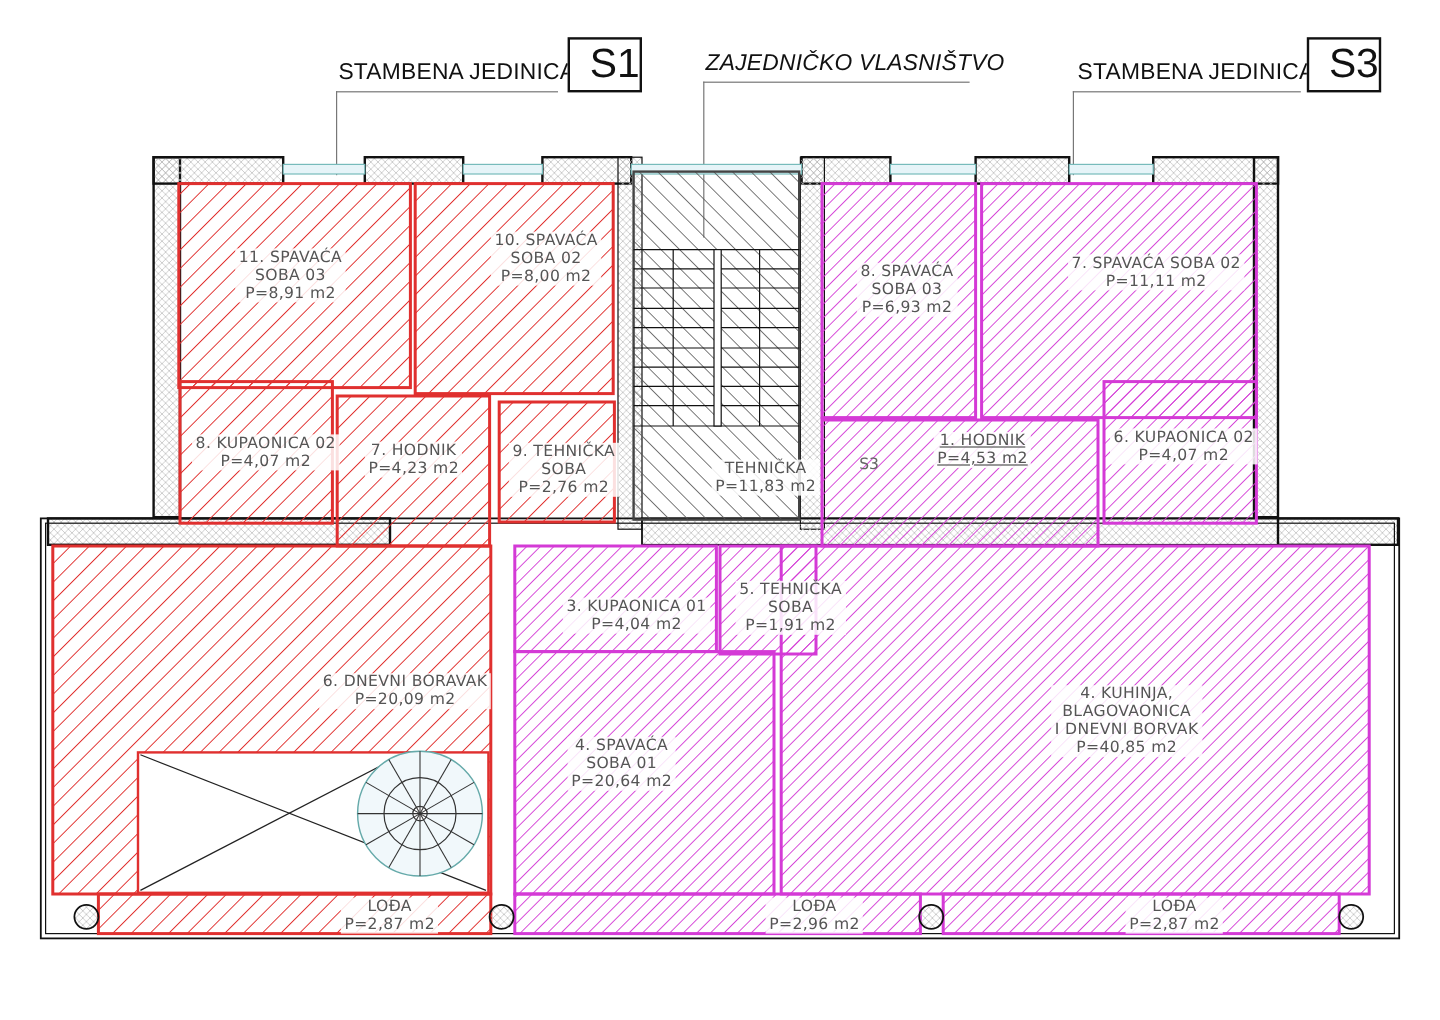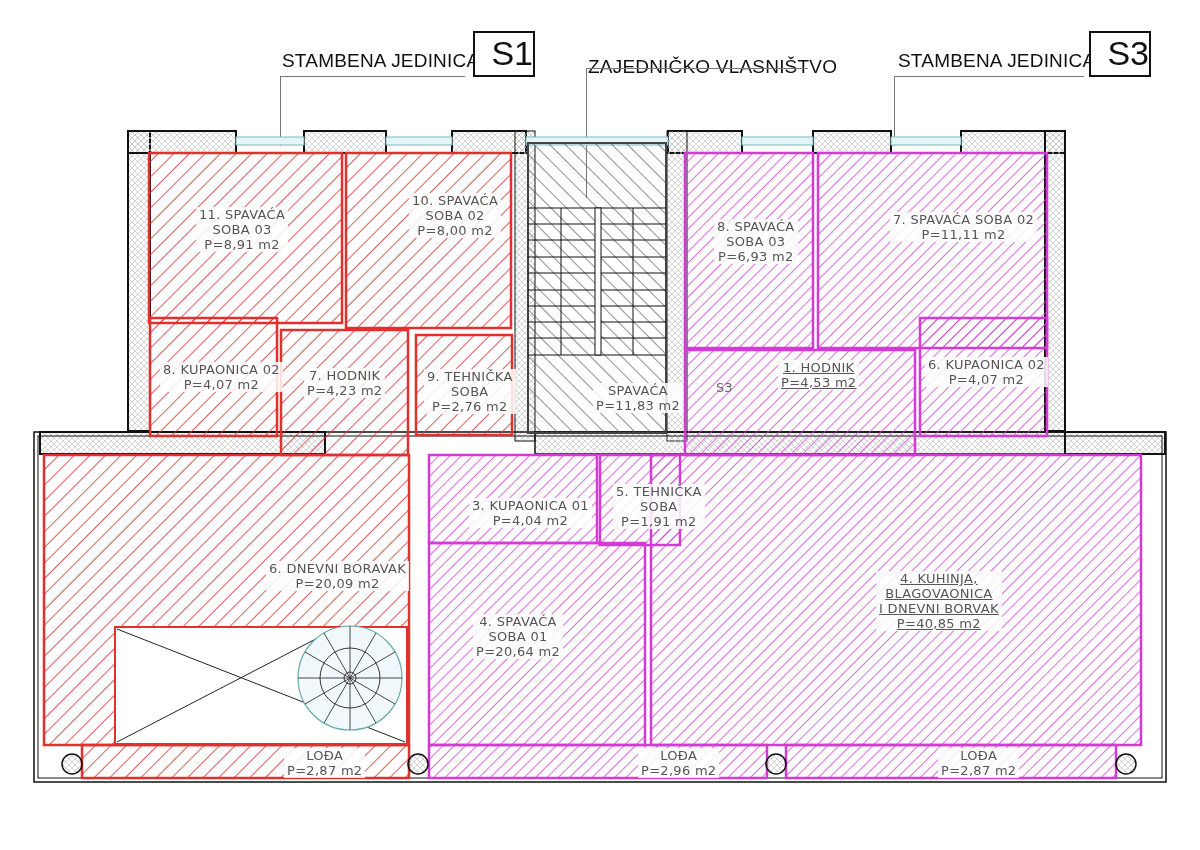--- a/index.html
+++ b/index.html
@@ -12,21 +12,21 @@
   .room-label { position: absolute; text-align: center; font-family: "DejaVu Sans", sans-serif; font-size: 13px; line-height: 15px; color: #555; background: rgba(255,255,255,0.85); padding: 0 3px; white-space: nowrap; letter-spacing: 0.3px; }
 </style>
 </head>
 <body>
 
 <div class="header-label" style="left:282px; top:50px;">STAMBENA  JEDINICA</div>
 <div class="unit-box" style="left:473px; top:31px; width:58px; height:42px;">S1</div>
 <div class="leader" style="left:280px; top:76px; width:185px; height:1px;"></div>
 <div class="leader" style="left:280px; top:76px; width:1px; height:70px;"></div>
 
-<div class="header-label" style="left:588px; top:56px;">ZAJEDNIČKO VLASNIŠTVO</div>
+<div class="header-label" style="left:588px; top:42px;font-style:italic;">ZAJEDNIČKO VLASNIŠTVO</div>
 <div class="leader" style="left:586px; top:68px; width:222px; height:1px;"></div>
 <div class="leader" style="left:586px; top:68px; width:1px; height:130px;"></div>
 
 <div class="header-label" style="left:898px; top:50px;">STAMBENA  JEDINICA</div>
 <div class="unit-box" style="left:1089px; top:31px; width:58px; height:42px;">S3</div>
 <div class="leader" style="left:894px; top:76px; width:190px; height:1px;"></div>
 <div class="leader" style="left:894px; top:76px; width:1px; height:70px;"></div>
 
 <svg class="plan" width="1200" height="850" viewBox="0 0 1200 850">
   <defs>
@@ -168,21 +168,21 @@
 <div class="room-label" style="left:266px; top:561px;">
   <div>6. DNEVNI BORAVAK</div>
   <div>P=20,09 m2</div>
 </div>
 <div class="room-label" style="left:284px; top:748px;">
   <div>LOĐA</div>
   <div>P=2,87 m2</div>
 </div>
 
 <div class="room-label" style="left:593px; top:383px;">
-  <div>SPAVAĆA</div>
+  <div>TEHNIČKA</div>
   <div>P=11,83 m2</div>
 </div>
 
 <div class="room-label" style="left:714px; top:219px;">
   <div>8. SPAVAĆA</div>
   <div>SOBA 03</div>
   <div>P=6,93 m2</div>
 </div>
 <div class="room-label" style="left:890px; top:212px;">
   <div>7. SPAVAĆA SOBA 02</div>
@@ -203,21 +203,21 @@
 <div class="room-label" style="left:613px; top:484px;">
   <div>5. TEHNIČKA</div>
   <div>SOBA</div>
   <div>P=1,91 m2</div>
 </div>
 <div class="room-label" style="left:473px; top:614px;">
   <div>4. SPAVAĆA</div>
   <div>SOBA 01</div>
   <div>P=20,64 m2</div>
 </div>
-<div class="room-label" style="left:876px; top:571px;text-decoration:underline;">
+<div class="room-label" style="left:876px; top:571px;">
   <div>4. KUHINJA,</div>
   <div>BLAGOVAONICA</div>
   <div>I DNEVNI BORVAK</div>
   <div>P=40,85 m2</div>
 </div>
 <div class="room-label" style="left:638px; top:748px;">
   <div>LOĐA</div>
   <div>P=2,96 m2</div>
 </div>
 <div class="room-label" style="left:938px; top:748px;">

